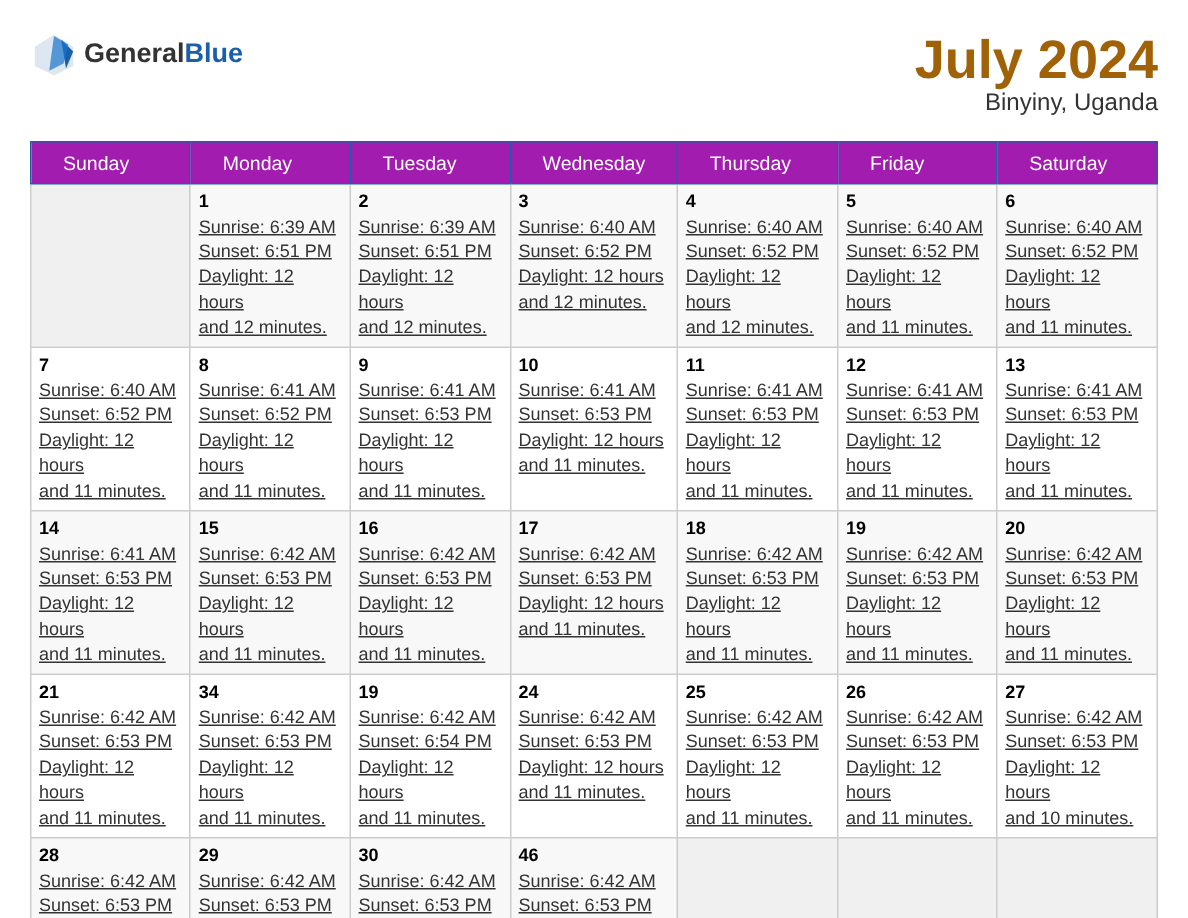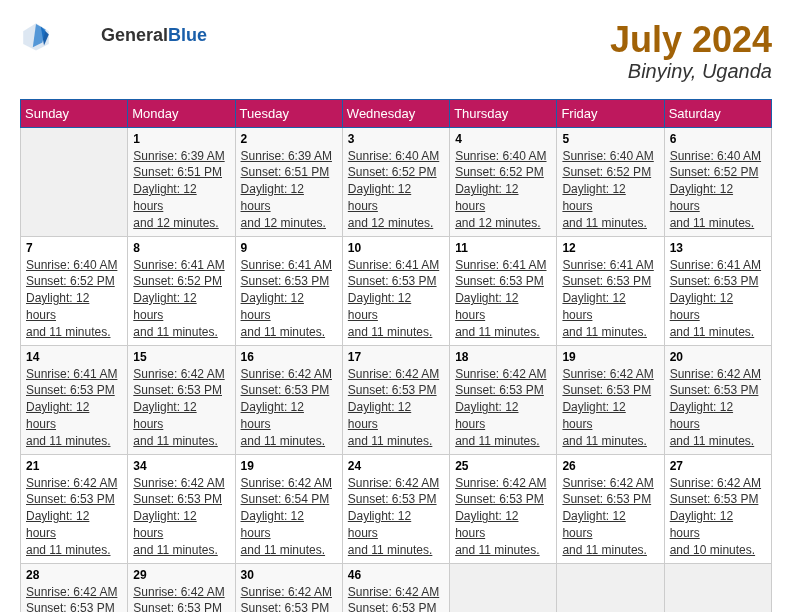--- a/index.html
+++ b/index.html
@@ -18,51 +18,49 @@
     }
     .logo {
       display: flex;
       align-items: center;
       gap: 4px;
     }
     .logo-text {
       font-size: 18px;
       font-weight: bold;
       line-height: 1.1;
-      margin-left: 45px;
     }
     .logo-text .general { color: #333; }
     .logo-text .blue { color: #1a5faa; }
     .logo-icon {
       width: 32px;
       height: 32px;
     }
     .title-block {
       text-align: right;
     }
     .month-year {
       font-size: 36px;
       font-weight: bold;
       color: #a16207;
       line-height: 1.1;
     }
     .location {
-      font-size: 20px;
+      font-size: 16px;
       color: #333;
-      font-style: italic;
     }
     table {
       width: 100%;
       border-collapse: collapse;
       font-size: 11px;
     }
     thead tr th {
-      background-color: #be185d;
+      background-color: #a21caf;
       color: #fff;
-      padding: 6px 4px;
+      padding: 6px 21px;
       text-align: left;
       font-size: 13px;
       font-weight: normal;
       border: 1px solid #1a5faa;
     }
     tbody tr td {
       border: 1px solid #ccc;
       padding: 4px 5px;
       vertical-align: top;
       width: calc(100% / 7);

